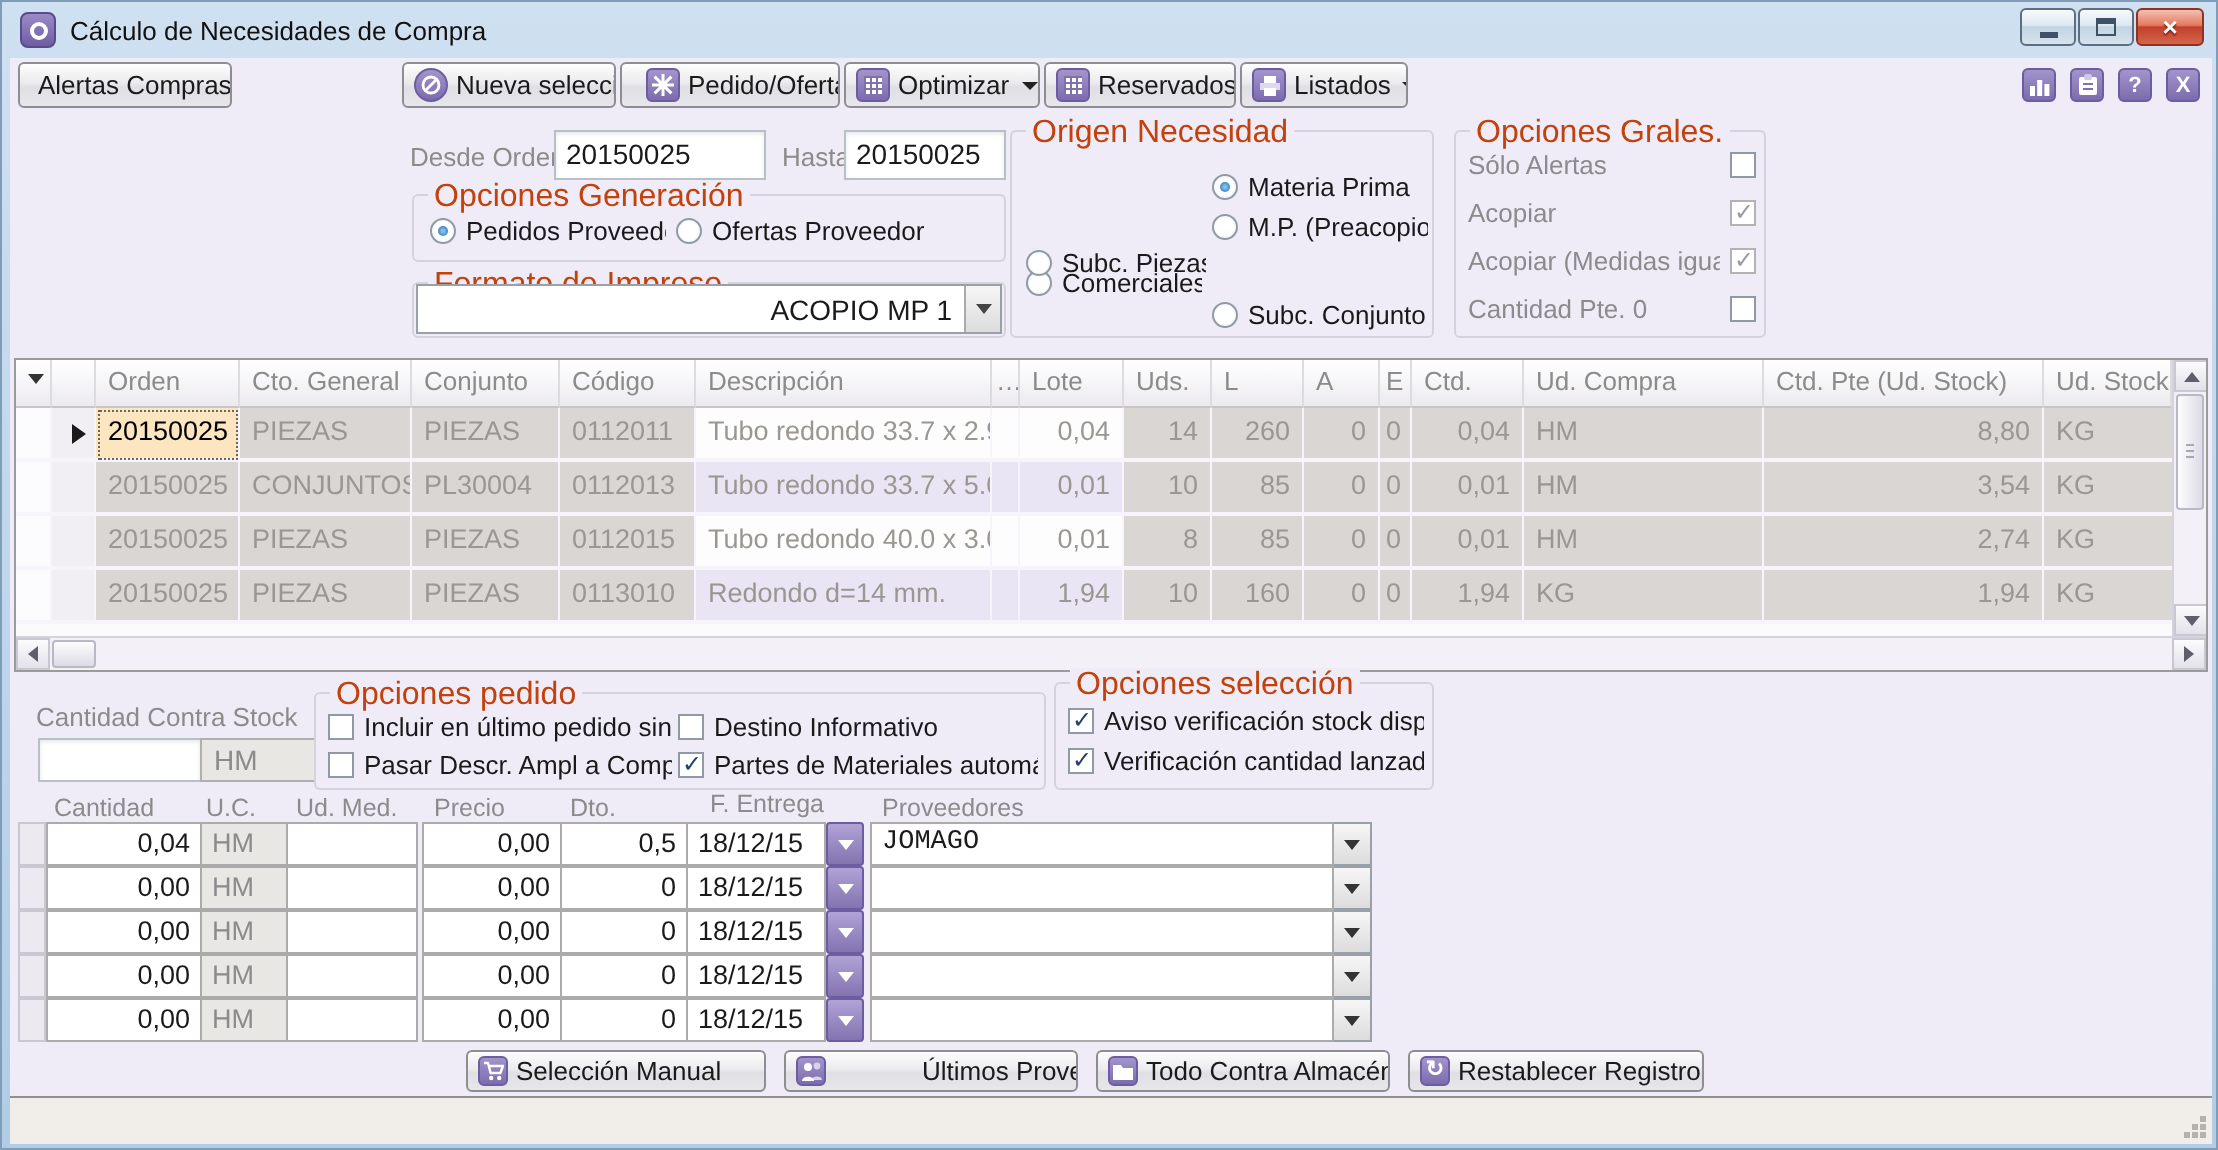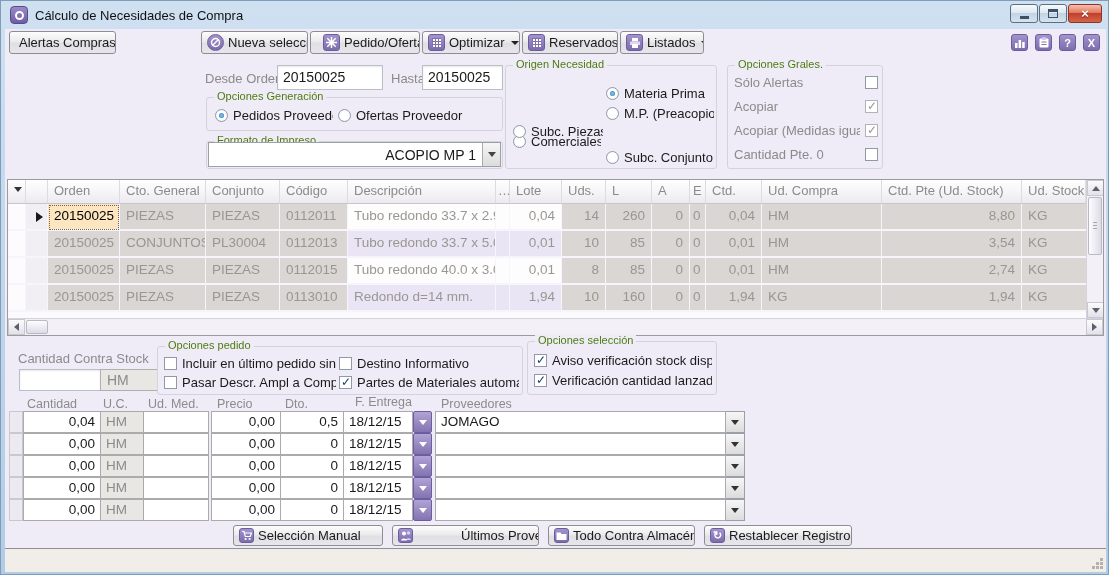--- a/index.html
+++ b/index.html
@@ -32,21 +32,21 @@
 .tb-right{position:absolute;right:6px;top:3px;display:flex;gap:7px;}
 .caret{width:0;height:0;border-left:4px solid transparent;border-right:4px solid transparent;border-top:4px solid #222;margin-left:2px;}
 .icon16{width:17px;height:17px;min-width:17px;border-radius:3px;background:linear-gradient(#a294cb,#7c6cae);border:1px solid #6d5da0;display:flex;align-items:center;justify-content:center;color:#fff;font-weight:bold;font-size:11px;}
 .icon16.round{border-radius:50%;}
 .grid-glyph{width:9px;height:9px;background:#fff;background-image:linear-gradient(to right,#8070ab 1px,transparent 1px),linear-gradient(to bottom,#8070ab 1px,transparent 1px);background-size:3px 3px;}
 
 
 .lbl{position:absolute;color:#8b8b8b;font-size:13px;white-space:nowrap;}
 .textbox{position:absolute;background:#fff;border:1px solid #b9bfc7;box-shadow:inset 0 1px 2px #e4e7ec;font-size:14px;padding:3px 5px;white-space:nowrap;overflow:hidden;}
 .group{position:absolute;border:1px solid #d4d3db;border-radius:3px;}
-.group>.legend{position:absolute;top:-8px;left:7px;background:#efecf8;padding:0 3px;font-size:11px;color:#4d7c0f;white-space:nowrap;}
+.group>.legend{position:absolute;top:-8px;left:7px;background:#efecf8;padding:0 3px;font-size:16px;color:#c2410c;white-space:nowrap;}
 .opt{position:absolute;display:flex;align-items:center;gap:5px;font-size:13px;white-space:nowrap;overflow:hidden;}
 .radio{width:13px;height:13px;min-width:13px;border:1px solid #8f9aa5;border-radius:50%;background:radial-gradient(#fff 55%,#e3e6ea);position:relative;}
 .radio.sel::after{content:"";position:absolute;left:3px;top:3px;width:5px;height:5px;border-radius:50%;background:radial-gradient(#7cc0ec 20%,#1c62a5);}
 .cb{width:13px;height:13px;min-width:13px;border:1px solid #8f9aa5;background:#fff;position:relative;font-size:12px;line-height:11px;color:#21426b;text-align:center;}
 .cb.on::after{content:"✓";position:absolute;left:1px;top:0;}
 .cb.dis{border-color:#b3b3b3;}
 .cb.dis.on::after{color:#9a9a9a;}
 .combo{position:absolute;background:#fff;border:1px solid #9aa0a8;display:flex;align-items:center;text-align:right;}
 .combo .val{flex:1;padding:0 6px;font-size:14px;overflow:hidden;white-space:nowrap;}
 .ddbtn{width:18px;height:100%;border-left:1px solid #aaa;background:linear-gradient(#f6f6f6,#dcdcdc);display:flex;align-items:center;justify-content:center;}
@@ -96,21 +96,21 @@
 .drow{position:absolute;left:4px;height:22px;display:flex;}
 .dcell{border:1px solid #ababab;background:#fff;font-size:13.5px;padding:2px 5px;white-space:nowrap;overflow:hidden;}
 .dsel{width:14px;background:#eceaf0;border:1px solid #c9c7cf;}
 .d-cant{width:78px;text-align:right;}
 .d-uc{width:44px;background:#e9e7e4;color:#8b8b8b;margin-left:-1px;}
 .d-udm{width:66px;margin-left:-1px;}
 .d-prec{width:70px;text-align:right;margin-left:2px;}
 .d-dto{width:64px;text-align:right;margin-left:-1px;}
 .d-fent{width:70px;margin-left:-1px;}
 .d-fbtn{width:19px;height:22px;margin-left:0;}
-.d-prov{width:291px;margin-left:3px;}
+.d-prov{width:232px;margin-left:3px;font-family:Liberation Mono, monospace;}
 .d-pbtn{width:19px;height:22px;border:1px solid #9aa0a8;border-left:none;background:linear-gradient(#f6f6f6,#dcdcdc);display:flex;align-items:center;justify-content:center;}
 .d-pbtn::after{content:"";border-left:4px solid transparent;border-right:4px solid transparent;border-top:5px solid #333;}
 
 
 .actions{position:absolute;left:228px;top:496px;display:flex;gap:9px;}
 .actions .btn{height:21px;}
 .icon14{width:15px;height:15px;min-width:15px;border-radius:3px;background:linear-gradient(#a294cb,#7c6cae);border:1px solid #6d5da0;display:flex;align-items:center;justify-content:center;color:#fff;font-size:11px;font-weight:bold;line-height:1;}
 </style>
 </head>
 <body>

